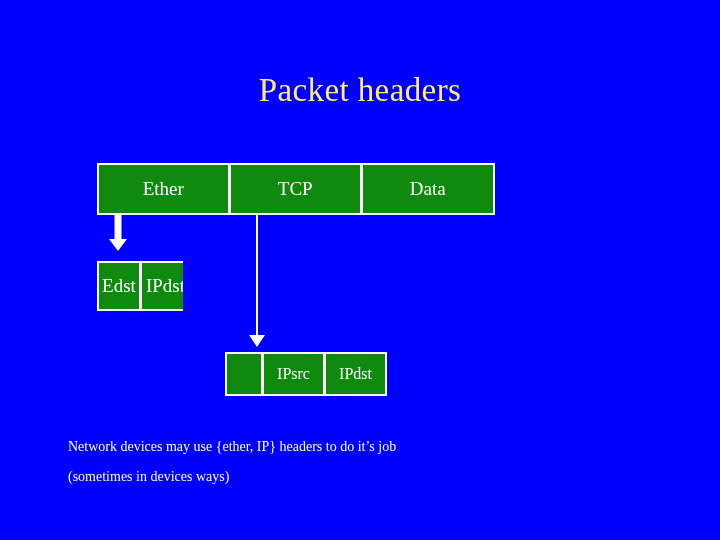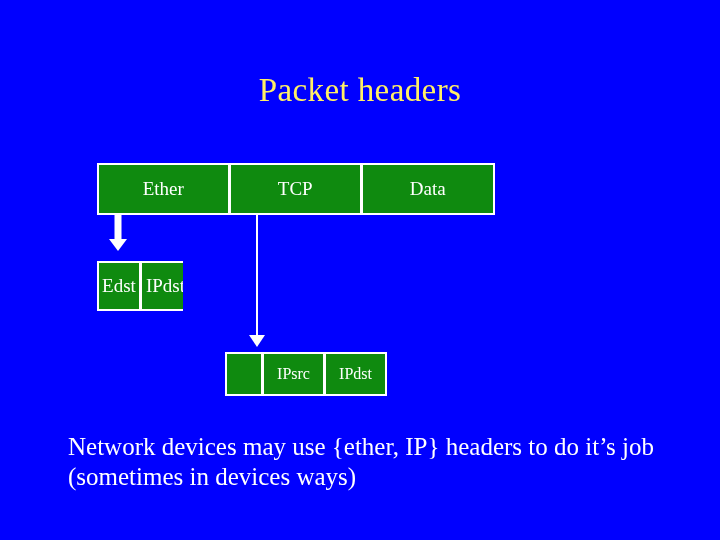--- a/index.html
+++ b/index.html
@@ -104,21 +104,21 @@
   #arrow-ip .shaft { width: 2px; height: 124px; }
   #arrow-ip .head { top: 120px; border-left-width: 8px; border-right-width: 8px; border-top-width: 12px; }
 
   
   .body-text {
     position: absolute;
     left: 68px;
     top: 412px;
     width: 600px;
     color: #ffffff;
-    font-size: 25px;
+    font-size: 14px;
     line-height: 30px;
   }
   .body-text .line { display: block; white-space: nowrap; }
 </style>
 </head>
 <body>
 
 <div class="slide">
 
   <div class="slide-title">Packet headers</div>

